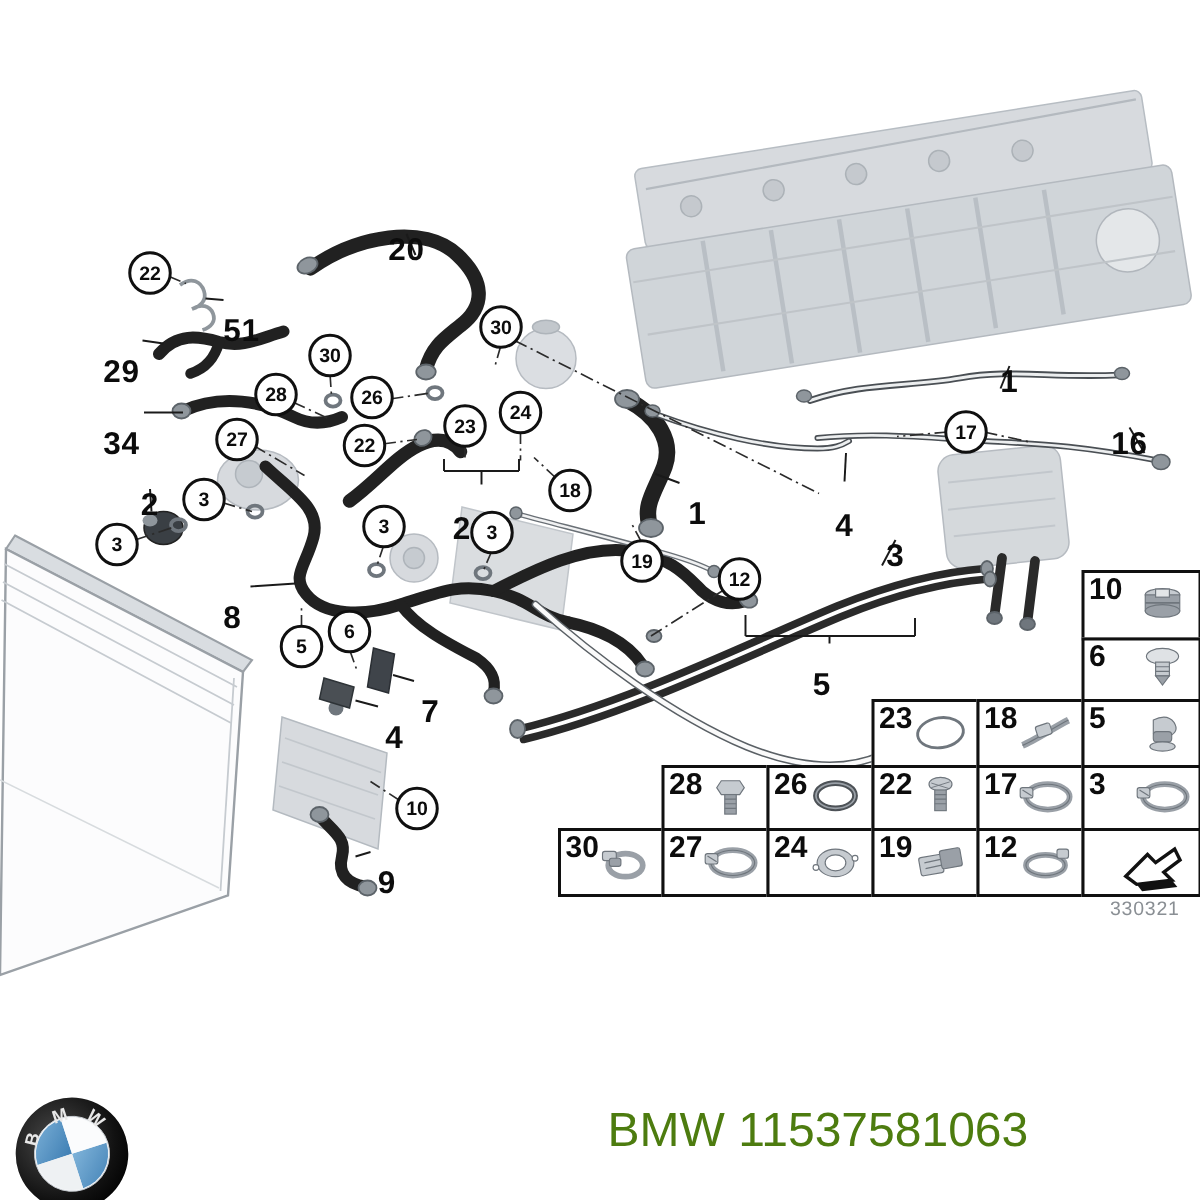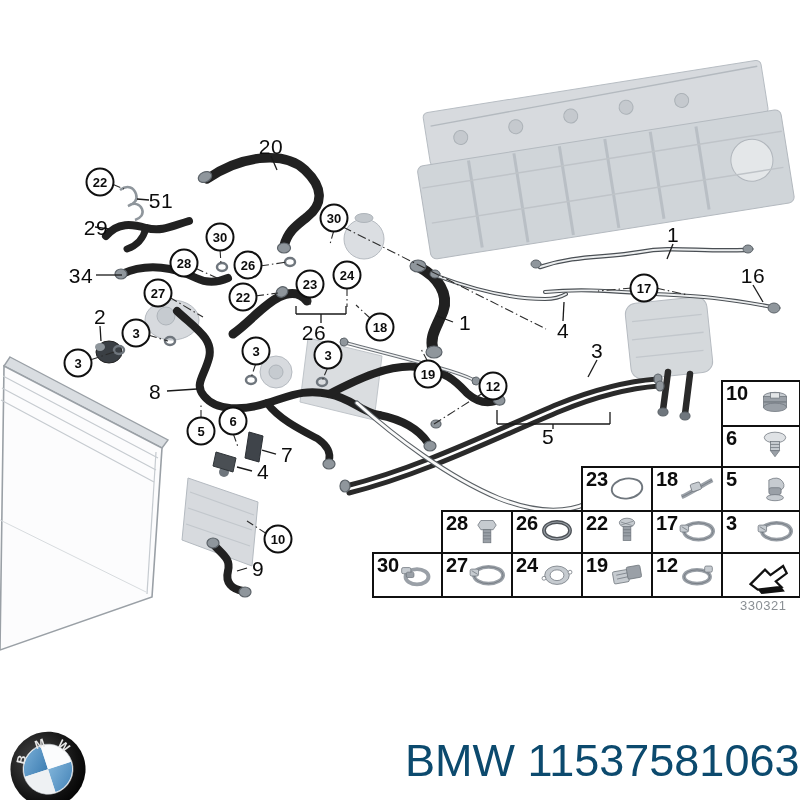--- a/index.html
+++ b/index.html
@@ -1,33 +1,33 @@
 <!DOCTYPE html>
 <html><head>
 <meta charset="utf-8">
 <style>
   html,body{margin:0;padding:0;background:#ffffff;}
   #stage{position:relative;width:800px;height:800px;background:#fff;overflow:hidden;
          font-family:"Liberation Sans",sans-serif;}
   svg{display:block;}
   #art{position:absolute;left:0;top:0;}
   
-  .co-plain{position:absolute;transform:translate(-50%,-50%);font-weight:normal;
-            font-size:21px;color:#0c0c0c;letter-spacing:.5px;line-height:1;}
+  .co-plain{position:absolute;transform:translate(-50%,-50%);font-weight:bold;
+            font-size:21px;color:#0c0c0c;letter-spacing:.5px;line-height:1;margin-top:21px;}
   .co-circ{position:absolute;transform:translate(-50%,-50%);width:25px;height:25px;
            border:2px solid #101010;border-radius:50%;background:#fff;
            display:flex;align-items:center;justify-content:center;
            font-weight:bold;font-size:13px;color:#0c0c0c;line-height:1;}
   
   .cell{position:absolute;box-sizing:border-box;border:2px solid #101010;background:#fff;}
   .cell .num{position:absolute;left:3px;top:0px;font-weight:bold;font-size:20px;color:#0c0c0c;line-height:1.1;}
   .cell svg{position:absolute;right:1px;bottom:1px;}
   #diagram-id{position:absolute;font-size:13px;color:#8a8f94;letter-spacing:.5px;}
   
-  #part-line{position:absolute;left:405px;top:735px;font-size:45px;color:#0c4a6e;
+  #part-line{position:absolute;left:405px;top:735px;font-size:32px;color:#4d7c0f;
              white-space:nowrap;letter-spacing:0px;}
   #bmw-logo{position:absolute;left:6px;top:723px;}
 </style>
 </head>
 <body>
 
 <div id="stage">
 
   <svg id="art" width="800" height="800" viewBox="0 0 800 800">
 
@@ -194,21 +194,21 @@
       <path d="M656,288 L688,295"></path>
         <path d="M201,419 L201,403"></path>
       <path d="M233,433 L238,447"></path>
         <path d="M267,534 L247,521"></path>
     </g>
   </svg>
 
   <div id="callout-layer">
       <div class="co-plain" style="left: 271px; top: 146px;">20</div>
       <div class="co-plain" style="left: 161px; top: 200px;">51</div>
-      <div class="co-plain" style="left: 96px; top: 227px; text-align: right;">29</div>
+      <div class="co-plain" style="left: 81px; top: 227px; text-align: right;">29</div>
       <div class="co-plain" style="left: 81px; top: 275px;">34</div>
       <div class="co-plain" style="left: 100px; top: 316px;">2</div>
       <div class="co-plain" style="left: 314px; top: 332px;">26</div>
       <div class="co-plain" style="left: 155px; top: 391px;">8</div>
       <div class="co-plain" style="left: 465px; top: 322px;">1</div>
       <div class="co-plain" style="left: 563px; top: 330px;">4</div>
       <div class="co-plain" style="left: 673px; top: 234px;">1</div>
       <div class="co-plain" style="left: 753px; top: 275px;">16</div>
       <div class="co-plain" style="left: 597px; top: 350px;">3</div>
       <div class="co-plain" style="left: 548px; top: 436px;">5</div>

